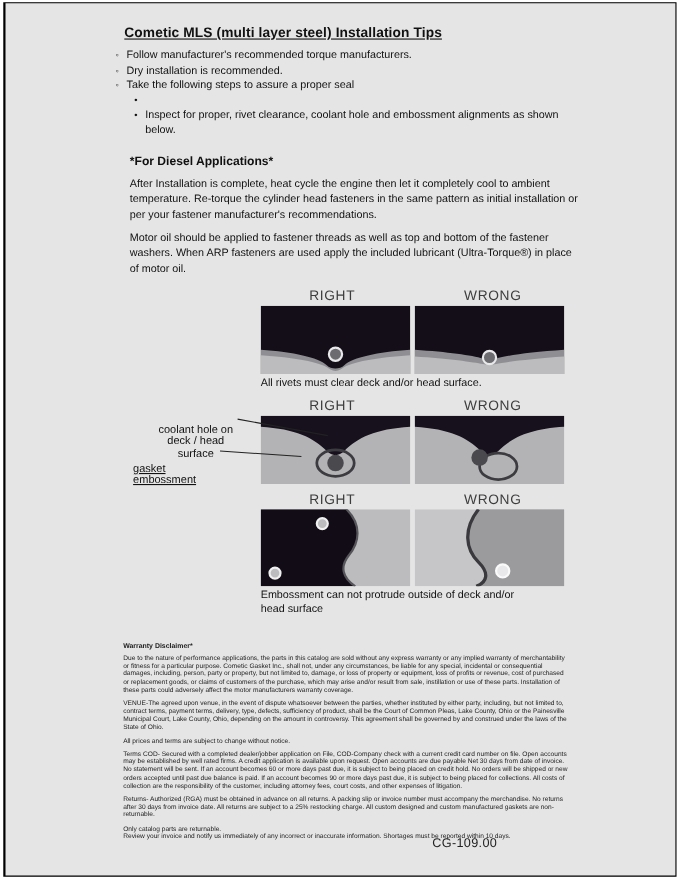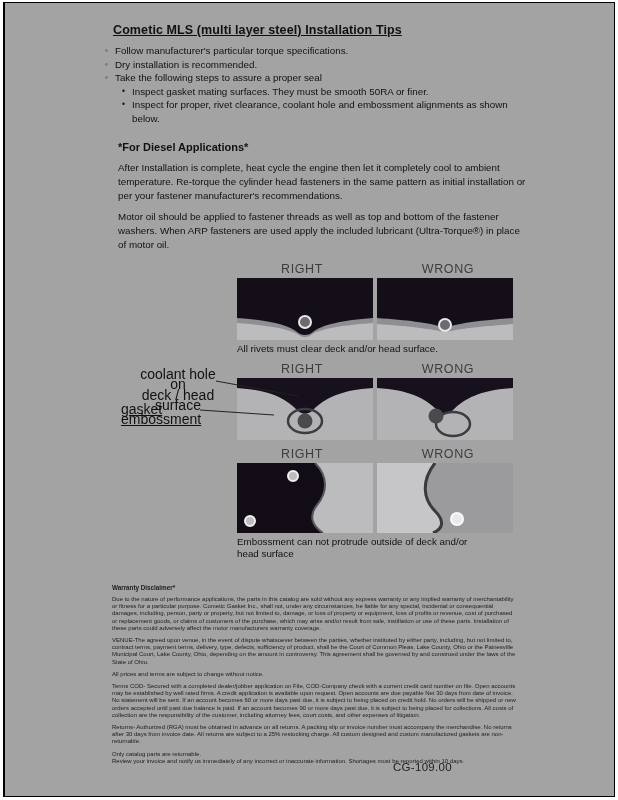--- a/index.html
+++ b/index.html
@@ -1,20 +1,20 @@
 <!DOCTYPE html>
 <html><head>
 <meta charset="utf-8">
 <style>
   * { margin:0; padding:0; box-sizing:border-box; }
   html,body { width:618px; height:800px; background:#ffffff; }
   body { font-family:"Liberation Sans", sans-serif; color:#111; position:relative; }
 
   .page { position:absolute; left:3px; top:2px; width:612px; height:795px;
-          border:1px solid #000; border-left-width:2px; background:#a3a3a3; overflow:hidden; }
+          border:1px solid #000; border-left-width:2px; background:#e5e5e5; overflow:hidden; }
   .content { padding:20px 92px 0 100px; }
 
   .title { font-size:12.5px; font-weight:bold; text-decoration:underline;
            margin-left:8px; margin-bottom:7px; letter-spacing:.1px; }
 
   .bullets { list-style:none; margin-top:3px; }
   .bullets li { font-size:9.8px; line-height:13.5px; display:flex; }
   .bullets .marker { flex:0 0 10px; width:10px; font-size:8.5px; line-height:13.5px; text-align:left; }
   .bullets li.sub { padding-left:17px; }
 
@@ -23,21 +23,21 @@
 
   .figures { margin-top:10px; margin-left:132px; }
   .figure { position:relative; width:276px; margin-bottom:7px; }
   .fig-labels { display:flex; gap:16px; margin-bottom:2px; }
   .fig-labels span { width:136px; text-align:center; font-size:12.5px; color:#3d3d3d; letter-spacing:.6px; }
   .fig-images { display:flex; gap:4px; }
   .fig-images svg { display:block; }
   .fig-caption { font-size:9.8px; line-height:12px; margin-top:3px; }
   .figure.fig3 .fig-caption { width:250px; }
 
-  .ann { position:absolute; font-size:14px; line-height:10.5px; color:#111; }
+  .ann { position:absolute; font-size:10px; line-height:10.5px; color:#111;margin-top:18px; }
   .ann1 { left:-98px; top:7px; width:78px; text-align:center; }
   .ann2 { left:-116px; top:42px; width:86px; text-align:left;text-decoration:underline; }
   .ann-lines { position:absolute; left:-120px; top:0; pointer-events:none; }
 
   .legal { margin-top:24px; margin-left:7px; width:406px; font-size:6px; line-height:7.2px; color:#1c1c1c; }
   .legal-heading { font-weight:bold; font-size:6.3px; margin-bottom:5px; }
   .legal p { margin-bottom:5px; }
   .legal p.tight { margin-bottom:0; }
 
   .footer { position:absolute; left:388px; top:758px; font-size:11.5px; color:#222; letter-spacing:.3px; }
@@ -46,33 +46,32 @@
 <body>
 
 <div class="page">
   <div class="content">
 
     <h1 class="title">Cometic MLS (multi layer steel) Installation Tips</h1>
 
     <ul class="bullets">
       <li>
         <span class="marker">◦</span>
-        <span>Follow manufacturer's particular torque specifications.</span>
+        <span>Follow manufacturer's recommended torque manufacturers.</span>
       </li>
       <li>
         <span class="marker">◦</span>
         <span>Dry installation is recommended.</span>
       </li>
       <li>
         <span class="marker">◦</span>
         <span>Take the following steps to assure a proper seal</span>
       </li>
       <li class="sub">
         <span class="marker">•</span>
-        <span>Inspect gasket mating surfaces.  They must be smooth 50RA or finer.</span>
       </li>
       <li class="sub">
         <span class="marker">•</span>
         <span>Inspect for proper, rivet clearance, coolant hole and embossment alignments as shown below.</span>
       </li>
     </ul>
 
     <h2 class="diesel-heading">*For Diesel Applications*</h2>
     <p class="para">After Installation is complete, heat cycle the engine then let it completely cool to ambient temperature. Re-torque the cylinder head fasteners in the same pattern as initial installation or per your fastener manufacturer's recommendations.</p>
     <p class="para">Motor oil should be applied to fastener threads as well as top and bottom of the fastener washers. When ARP fasteners are used apply the included lubricant (Ultra-Torque®) in place of motor oil.</p>

